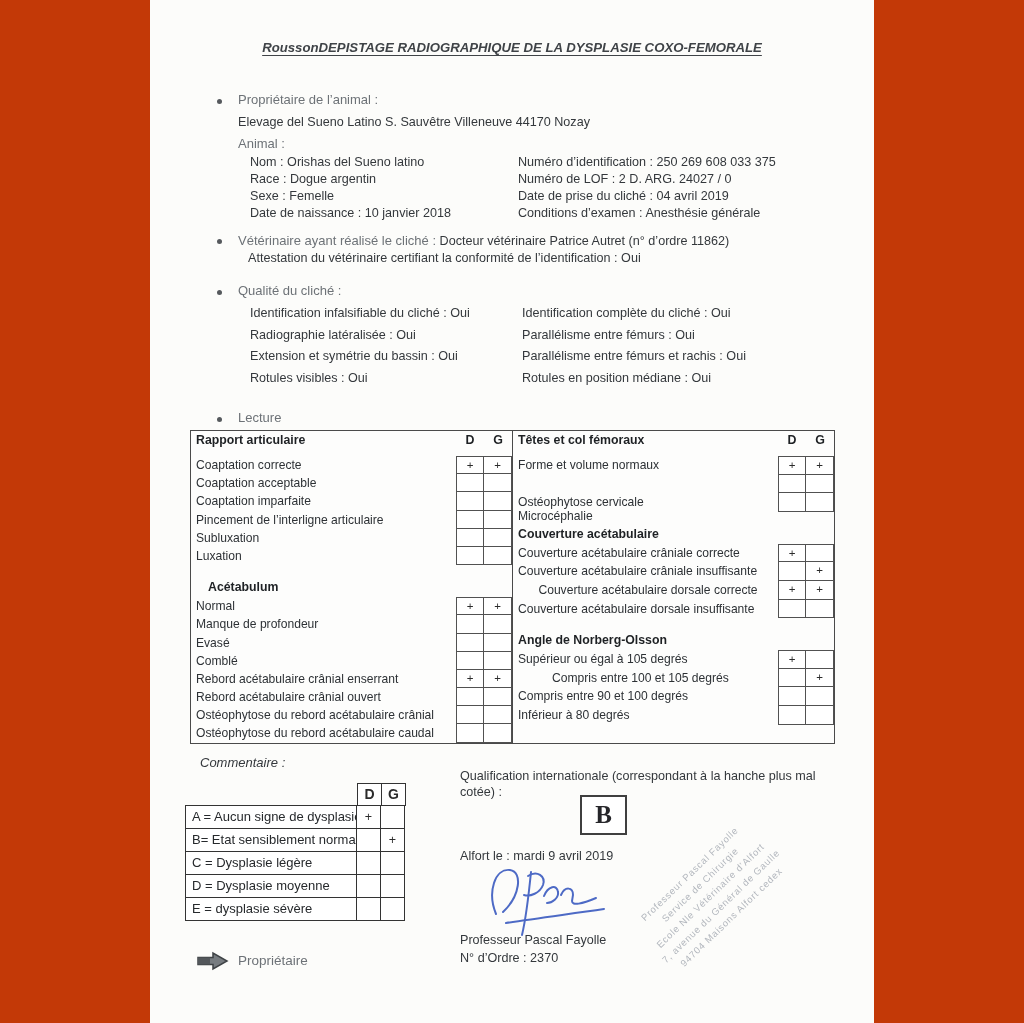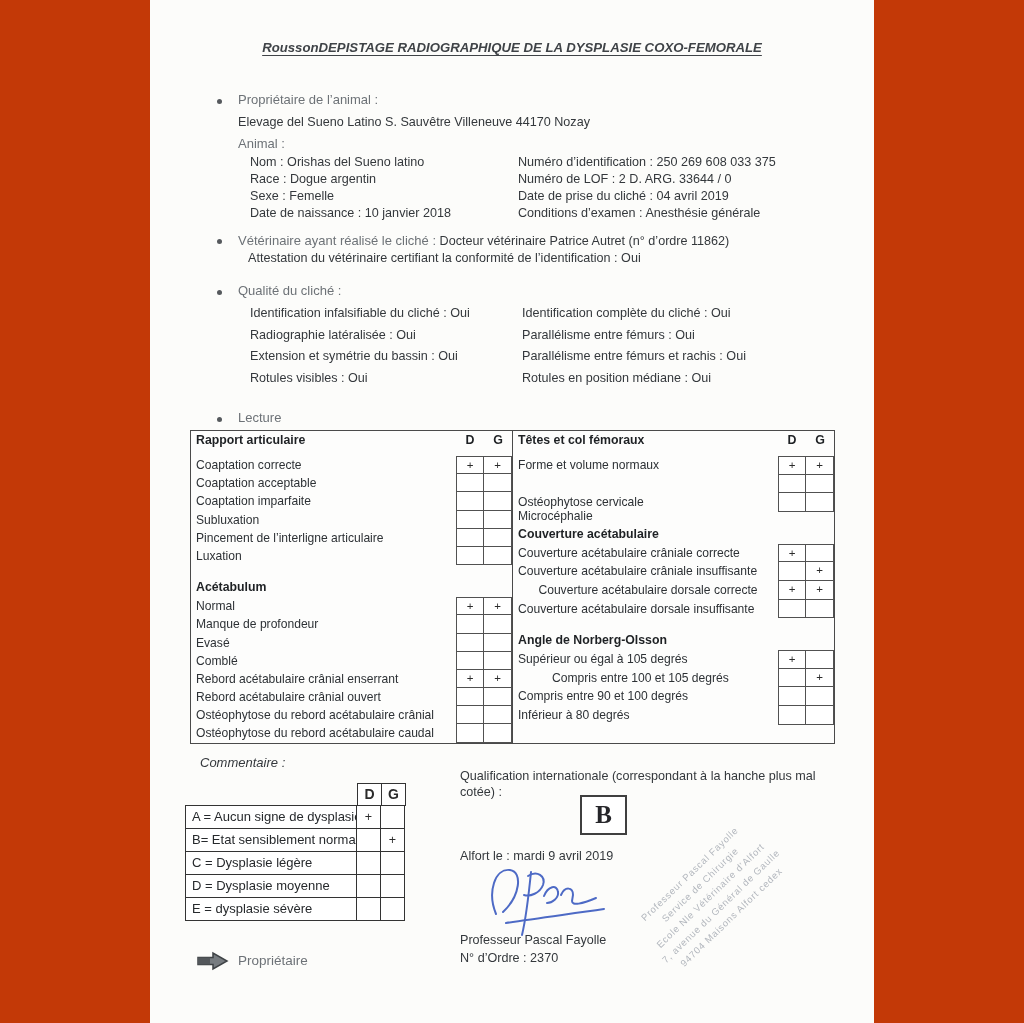--- a/index.html
+++ b/index.html
@@ -58,21 +58,21 @@
     <div class="abs sec-head" style="left:88px;top:136px;">Animal :</div>
 
     <div class="abs body-text col-lines" style="left:100px;top:154px;">
         <div>Nom : Orishas del Sueno latino</div>
         <div>Race : Dogue argentin</div>
         <div>Sexe : Femelle</div>
         <div>Date de naissance : 10 janvier 2018</div>
       </div>
     <div class="abs body-text col-lines" style="left:368px;top:154px;">
         <div>Numéro d’identification : 250 269 608 033 375</div>
-        <div>Numéro de LOF : 2 D. ARG. 33644 / 0</div>
+        <div>Numéro de LOF : 2 D. ARG. 24027 / 0</div>
         <div>Date de prise du cliché : 04 avril 2019</div>
         <div>Conditions d’examen : Anesthésie générale</div>
       </div>
 
     <div class="abs bullet" style="left:67px;top:239px;"></div>
     <div class="abs body-text" style="left:88px;top:233px;">
       <span class="sec-head">Vétérinaire ayant réalisé le cliché : </span><span>Docteur vétérinaire Patrice Autret (n° d’ordre 11862)</span>
     </div>
     <div class="abs body-text" style="left:98px;top:251px;">Attestation du vétérinaire certifiant la conformité de l’identification : Oui</div>
 
@@ -110,37 +110,37 @@
             <div class="lt-label" style="line-height: 18.2px;">Coaptation acceptable</div>
             <div class="lt-cell nt" style="line-height: 16.2px;"></div>
             <div class="lt-cell nl nt" style="line-height: 16.2px;"></div>
           </div>
           <div class="lt-row" style="height: 18.2px;">
             <div class="lt-label" style="line-height: 18.2px;">Coaptation imparfaite</div>
             <div class="lt-cell nt" style="line-height: 16.2px;"></div>
             <div class="lt-cell nl nt" style="line-height: 16.2px;"></div>
           </div>
           <div class="lt-row" style="height: 18.2px;">
+            <div class="lt-label" style="line-height: 18.2px;">Pincement de l’interligne articulaire</div>
+            <div class="lt-cell nt" style="line-height: 16.2px;"></div>
+            <div class="lt-cell nl nt" style="line-height: 16.2px;"></div>
+          </div>
+          <div class="lt-row" style="height: 18.2px;">
             <div class="lt-label" style="line-height: 18.2px;">Subluxation</div>
-            <div class="lt-cell nt" style="line-height: 16.2px;"></div>
-            <div class="lt-cell nl nt" style="line-height: 16.2px;"></div>
-          </div>
-          <div class="lt-row" style="height: 18.2px;">
-            <div class="lt-label" style="line-height: 18.2px;">Pincement de l’interligne articulaire</div>
             <div class="lt-cell nt" style="line-height: 16.2px;"></div>
             <div class="lt-cell nl nt" style="line-height: 16.2px;"></div>
           </div>
           <div class="lt-row" style="height: 18.2px;">
             <div class="lt-label" style="line-height: 18.2px;">Luxation</div>
             <div class="lt-cell nt" style="line-height: 16.2px;"></div>
             <div class="lt-cell nl nt" style="line-height: 16.2px;"></div>
           </div>
           <div style="height: 13px;"></div>
           <div class="lt-row" style="height: 19px;">
-            <div class="lt-title-label" style="line-height: 18px;">Acétabulum</div>
+            <div class="lt-title-label" style="line-height: 18px; margin-left: 12px;">Acétabulum</div>
           </div>
           <div class="lt-row" style="height: 18.2px;">
             <div class="lt-label" style="line-height: 18.2px;">Normal</div>
             <div class="lt-cell" style="line-height: 16.2px;">+</div>
             <div class="lt-cell nl" style="line-height: 16.2px;">+</div>
           </div>
           <div class="lt-row" style="height: 18.2px;">
             <div class="lt-label" style="line-height: 18.2px;">Manque de profondeur</div>
             <div class="lt-cell nt" style="line-height: 16.2px;"></div>
             <div class="lt-cell nl nt" style="line-height: 16.2px;"></div>

